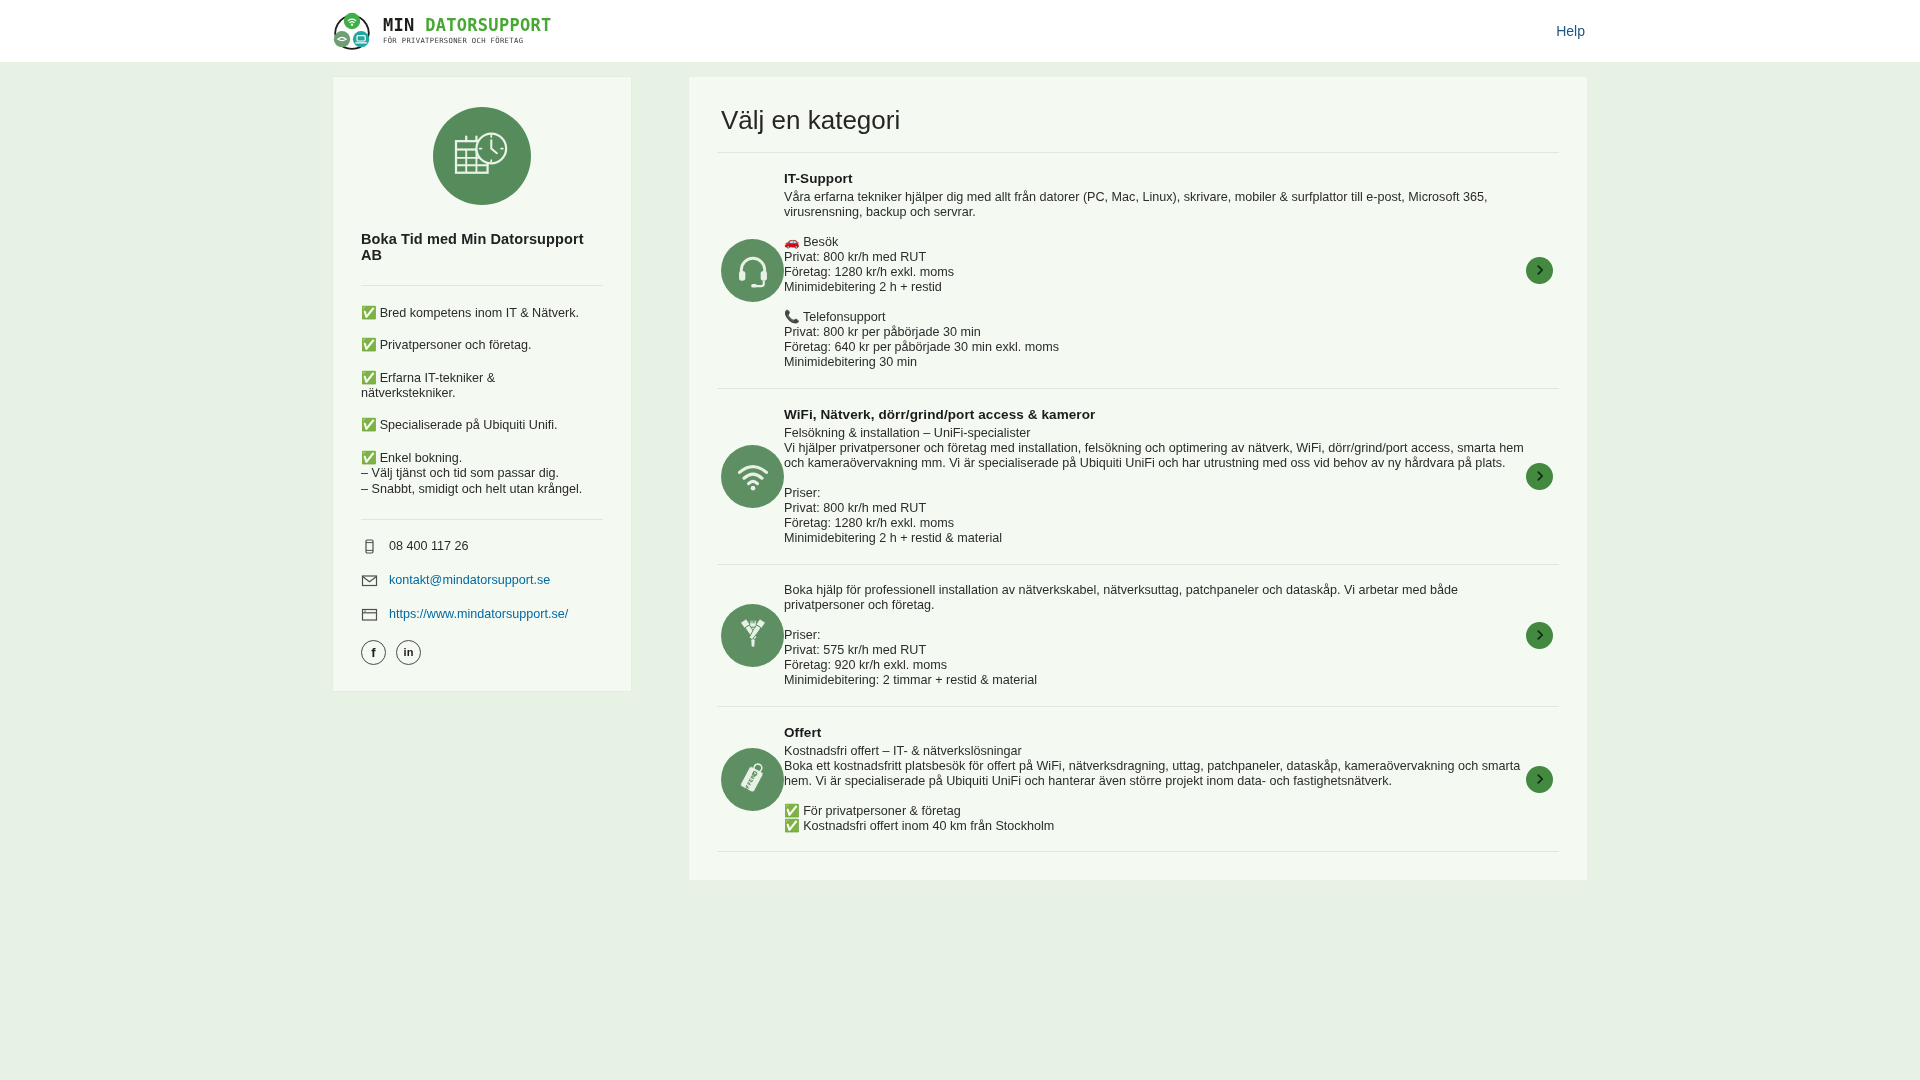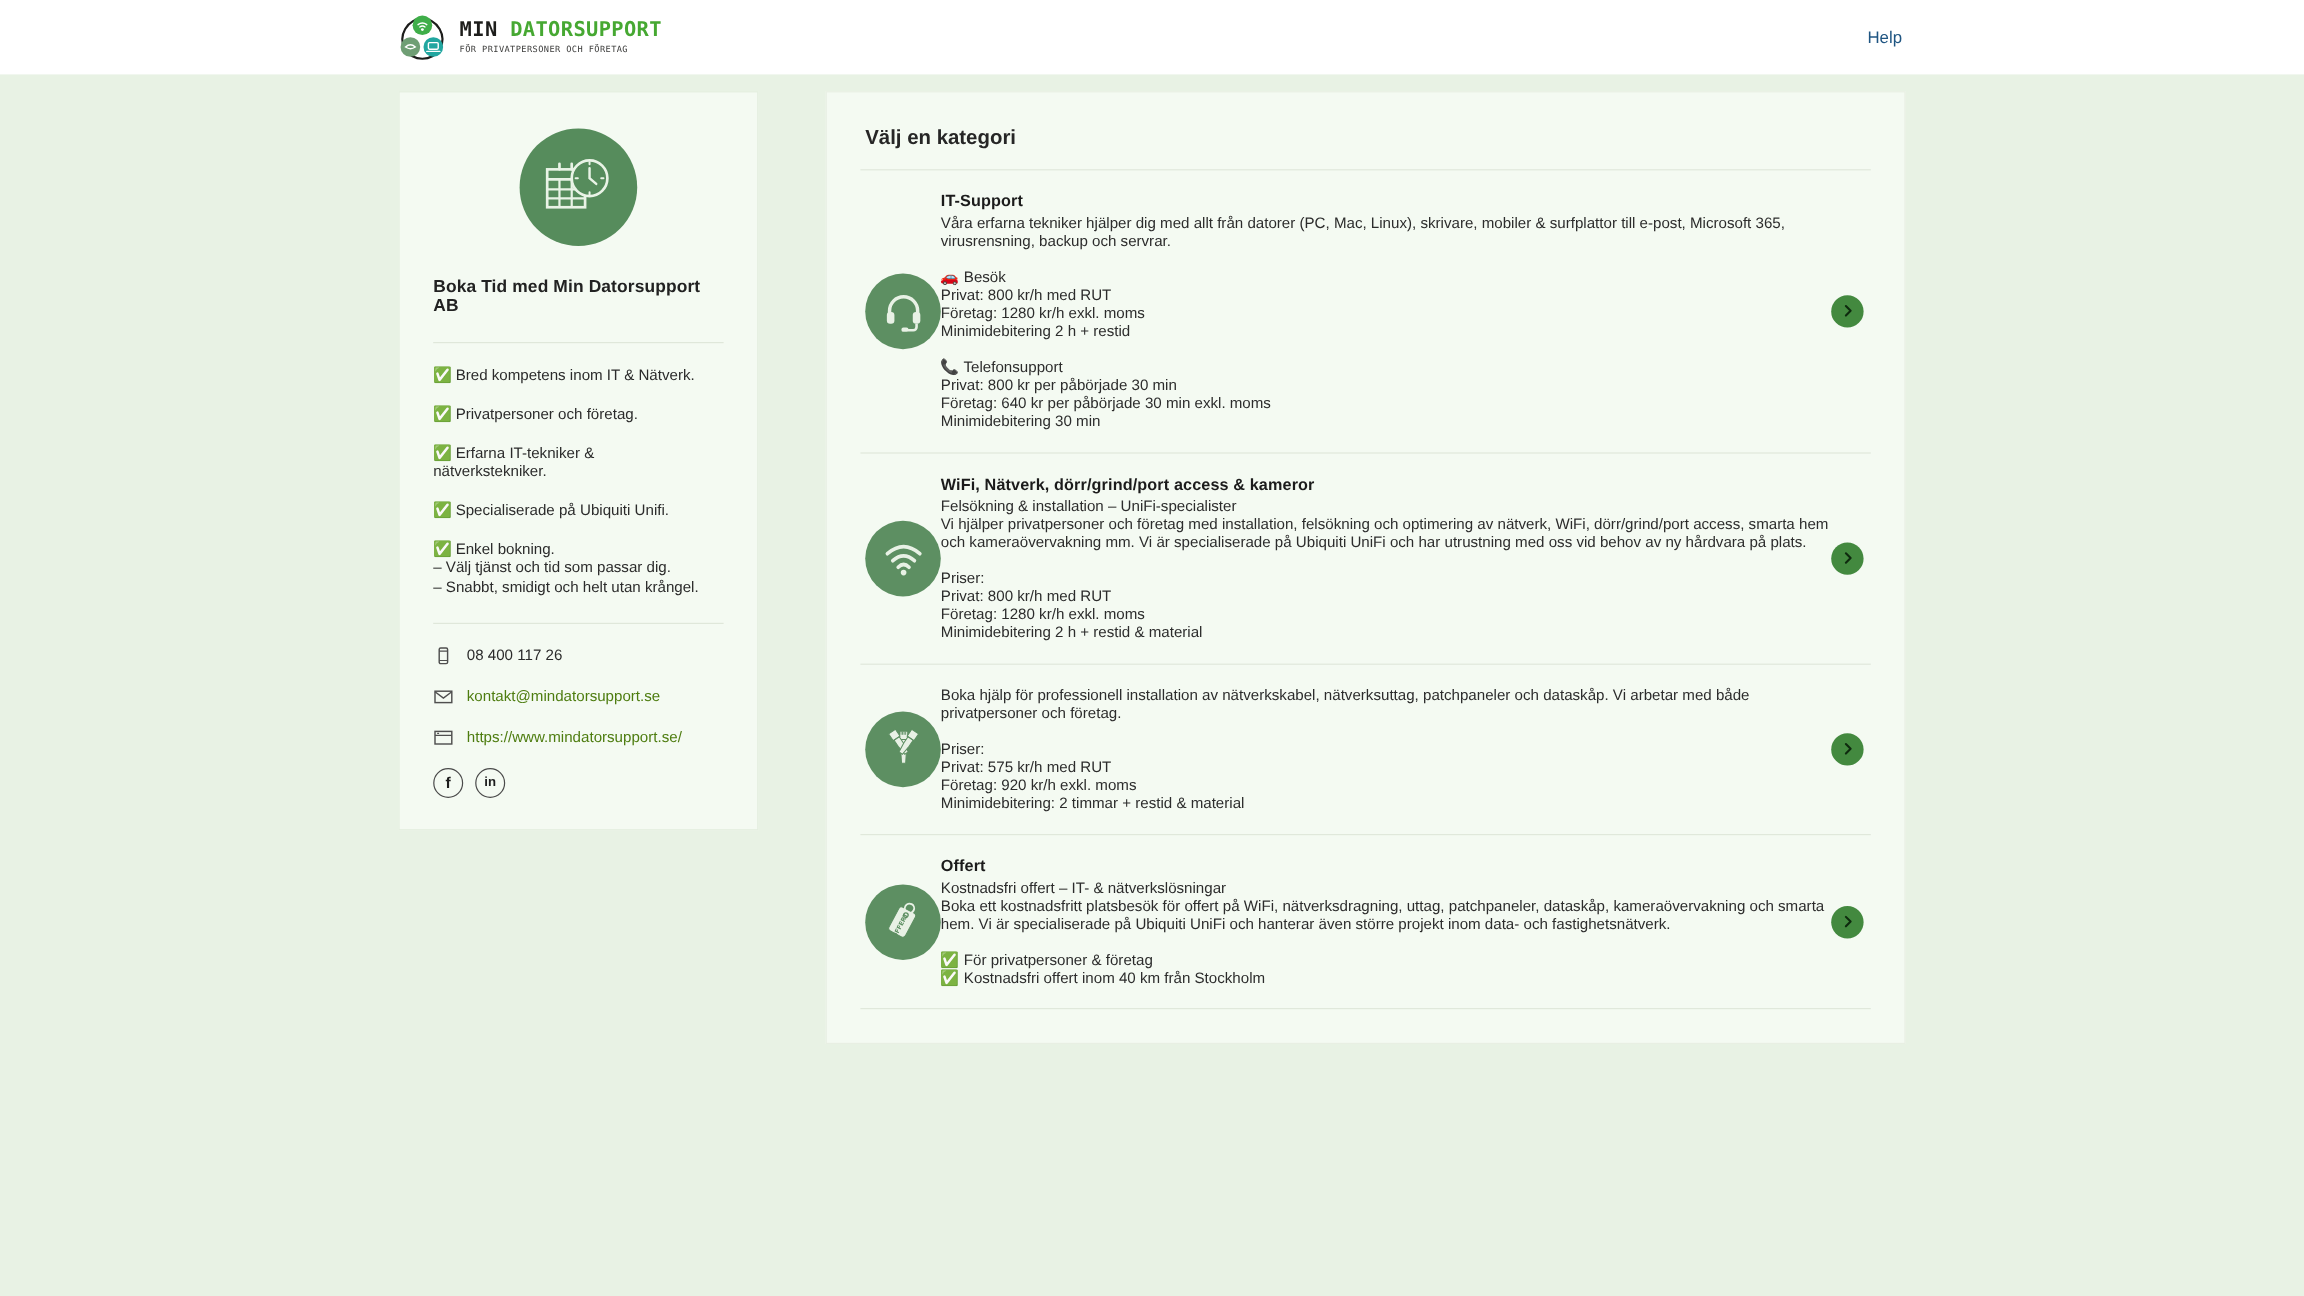--- a/index.html
+++ b/index.html
@@ -68,41 +68,41 @@
   .side-sep.tight { margin: 22px 0 18px 0; }
   .bullets { font-size: 12.6px; color: #2b2b2b; line-height: 1.22; }
   .bullet { margin-bottom: 17px; }
   .bullet .chk { color: #49a144; margin-right: 3px; }
   .bullet .sub { display: block; }
 
   .contact-row {
     display: flex; align-items: center; gap: 11px;
     font-size: 12.6px; color: #2b2b2b; margin-bottom: 17px;
   }
-  .contact-row a { color: #4d7c0f; text-decoration: none; }
+  .contact-row a { color: #0369a1; text-decoration: none; }
   .cicon { width: 17px; height: 17px; flex-shrink: 0; color: #4f4f4f; }
   .socials { display: flex; gap: 10px; margin-top: 13px; }
   .social {
     width: 25px; height: 25px; border-radius: 50%;
     border: 1.3px solid #4a4a4a;
     display: flex; align-items: center; justify-content: center;
     color: #1d1d1d; font-weight: 700; font-size: 13px;
     text-decoration: none;
   }
 
   
   .main-card {
     width: 900px;
     background: #f4faf2;
     border: 1px solid #e8efe3;
     padding: 22px 28px 28px 28px;
     align-self: flex-start;
   }
   .main-title {
-    font-size: 17px; font-weight: 700; color: #262626;
+    font-size: 26px; font-weight: 400; color: #262626;
     padding: 6px 0 16px 4px;
     border-bottom: 1px solid #e0e8db;
   }
 
   .cat-row {
     display: flex; align-items: center;
     padding: 18px 0 18px 4px;
     border-bottom: 1px solid #e0e8db;
     cursor: pointer;
   }

